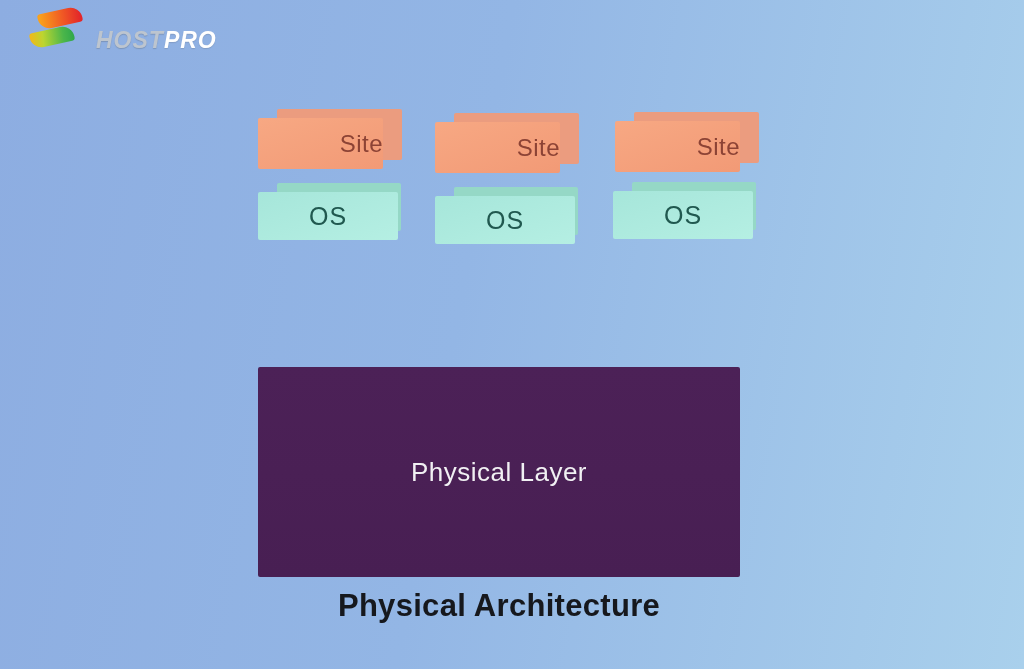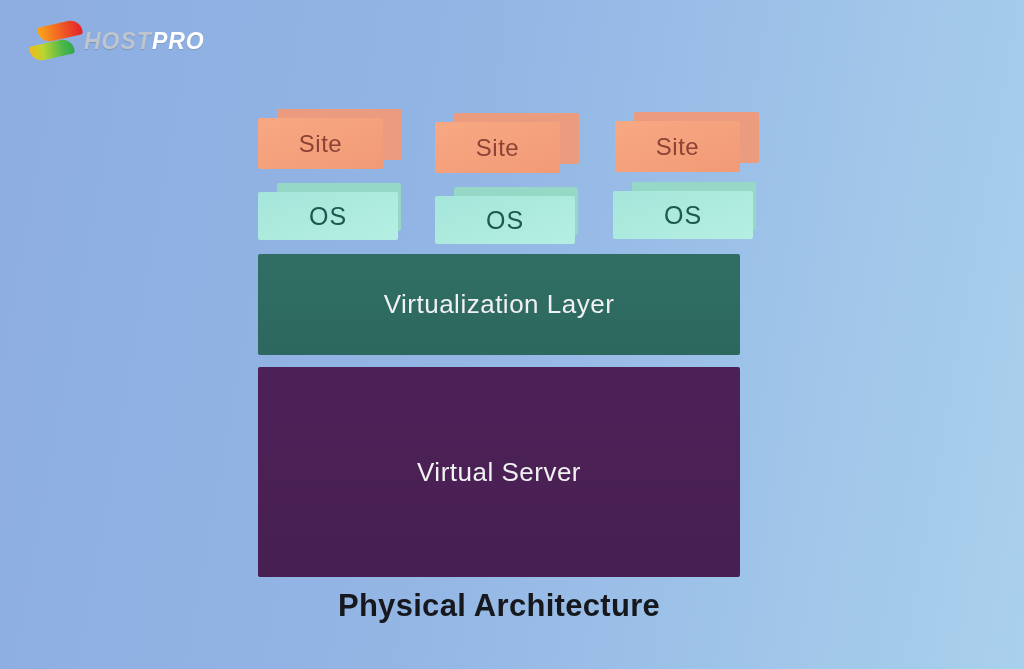--- a/index.html
+++ b/index.html
@@ -10,23 +10,24 @@
     width: 1024px;
     height: 669px;
     overflow: hidden;
     background: linear-gradient(100deg, #8dade1 0%, #93b6e5 45%, #a9d0ec 100%);
   }
 
   
   .logo {
     position: absolute;
     left: 28px;
-    top: 15px;
+    top: 2px;
     display: flex;
-    align-items: center;
+    align-items: flex-end;
+    gap: 12px;
   }
   .logo-icon { position: relative; width: 56px; height: 52px; }
   .leaf {
     position: absolute;
     width: 44px;
     height: 16px;
     border-radius: 3px 12px 3px 12px;
     transform: rotate(-12deg);
   }
   .leaf-top {
@@ -63,20 +64,21 @@
     border-radius: 2px;
   }
   .site .card-back  { width: 125px; height: 51px; background: #eb9c7f; }
   .site .card-front {
     width: 125px; height: 51px;
     background: linear-gradient(160deg, #f7a883 0%, #f29a76 100%);
     color: #8c4335;
     font-size: 24px;
     font-weight: 500;
     letter-spacing: 0.5px;
+    justify-content: flex-end;
   }
   .os .card-back  { width: 124px; height: 48px; background: #95d8c6; }
   .os .card-front {
     width: 140px; height: 48px;
     background: linear-gradient(160deg, #a6e6da 0%, #b5efe3 100%);
     color: #20584f;
     font-size: 25px;
     font-weight: 500;
     letter-spacing: 1px;
   }
@@ -162,23 +164,20 @@
       <span>Site</span>
     </div>
   </div>
   <div class="stack os" style="left:613px; top:191px;">
     <div class="card-back"></div>
     <div class="card-front">
       <span>OS</span>
     </div>
   </div>
 
-  <div class="bar bar-virtualization">
-    <span>Virtualization Layer</span>
-  </div>
 
   <div class="bar bar-physical">
-    <span>Virtual Server</span>
+    <span>Physical Layer</span>
   </div>
 
   <div class="caption">Physical Architecture</div>
 
 </div>
 
 </body></html>

